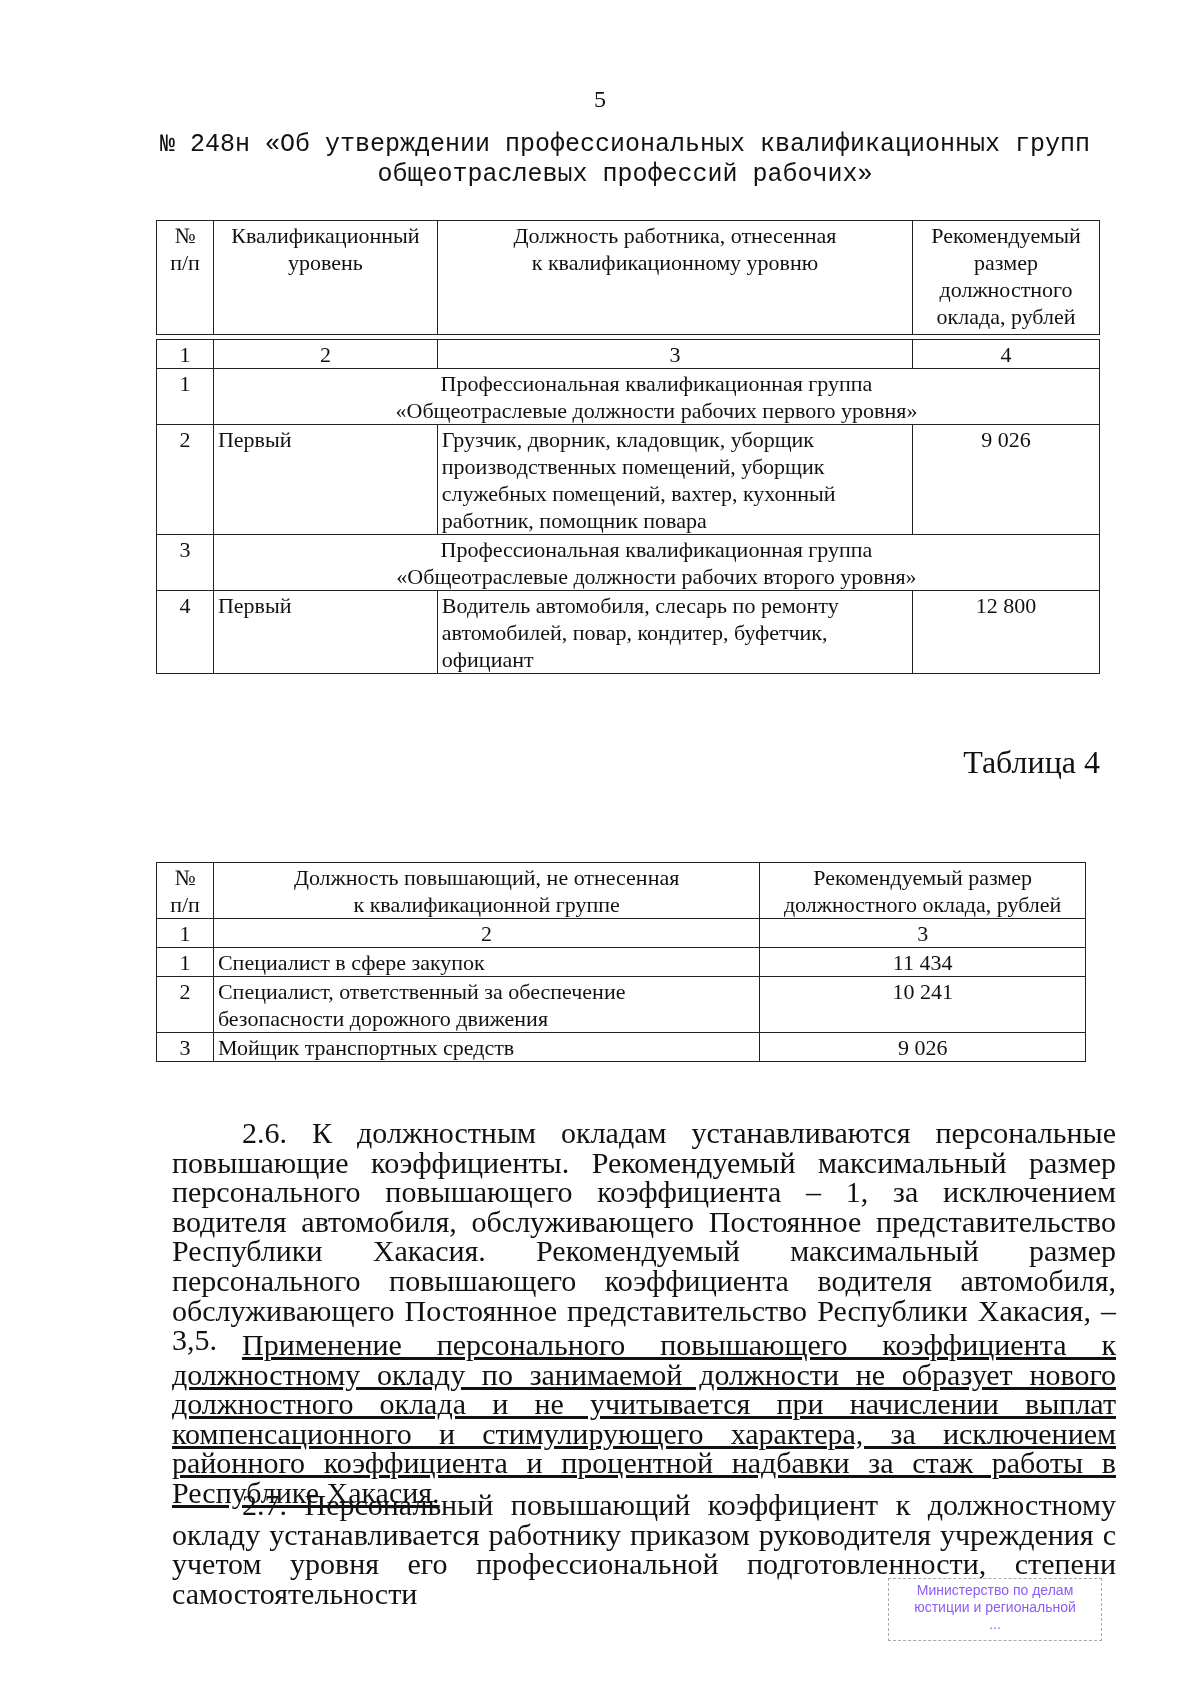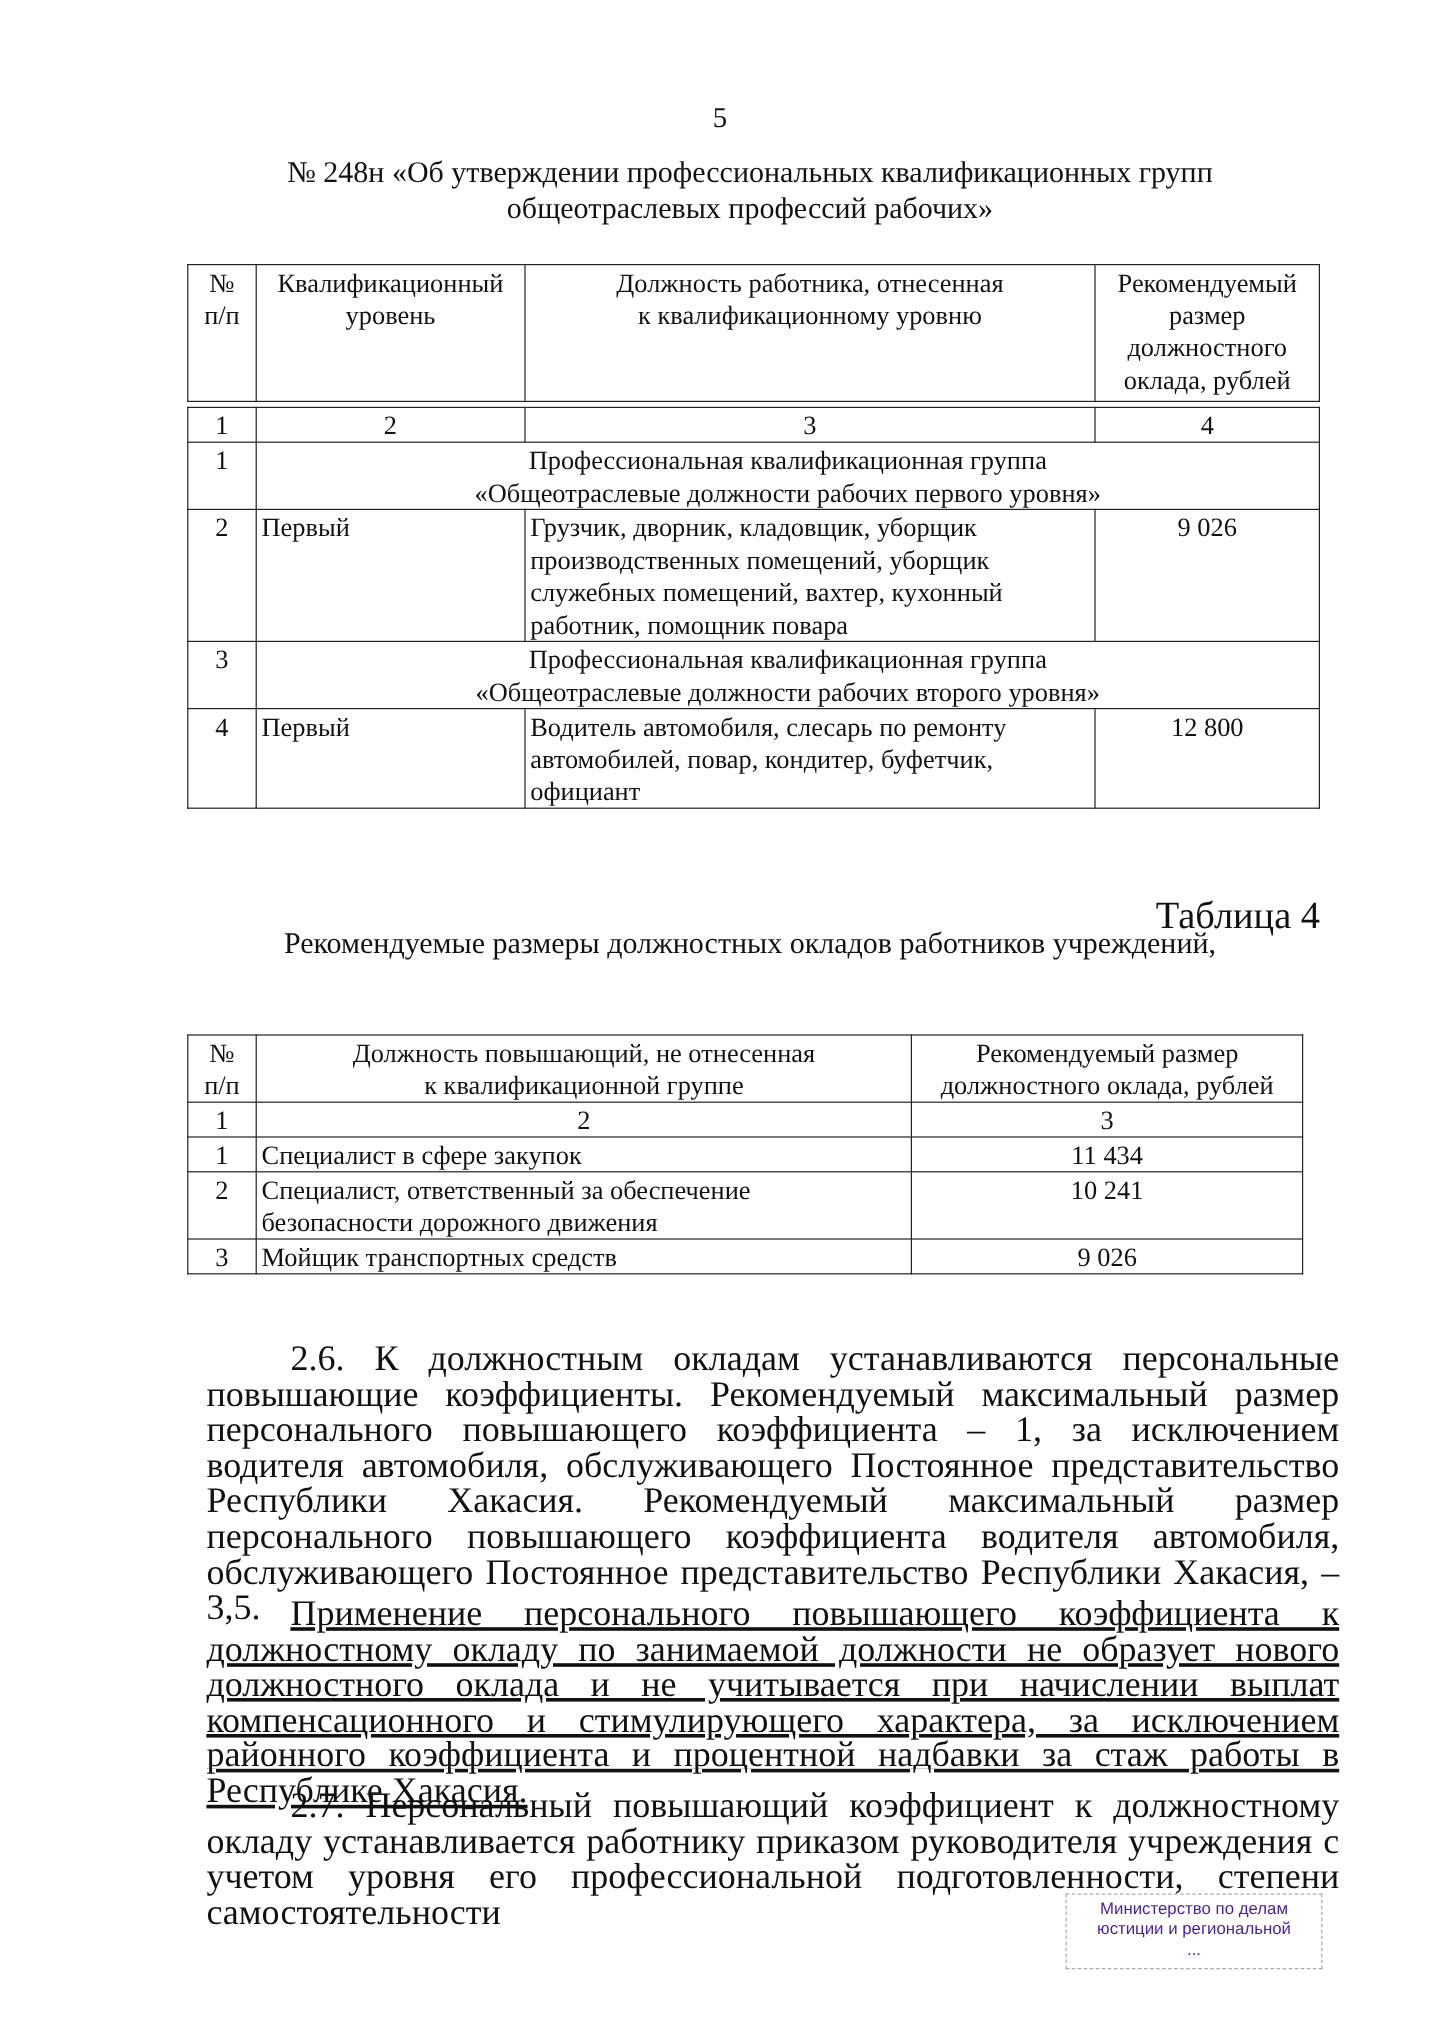--- a/index.html
+++ b/index.html
@@ -7,21 +7,21 @@
     width: 1200px; height: 1698px; position: relative; overflow: hidden;
     font-family: "Liberation Serif", "DejaVu Serif", serif;
     color: #111111;
   }
   .page-number {
     position: absolute; top: 86px; left: 0; width: 1200px;
     text-align: center; font-size: 24px;
   }
   .heading {
     position: absolute; left: 150px; width: 950px; text-align: center;
-    font-size: 25px; line-height: 30px;
+    font-size: 25px; line-height: 30px; font-family: Liberation Mono, monospace;
   }
   .heading1 { top: 130px; }
   table {
     position: absolute; border-collapse: collapse;
     font-size: 22px; line-height: 27px;
   }
   td {
     border: 1.5px solid #222; vertical-align: top; padding: 1px 4px 0 4px;
   }
   .c { text-align: center; }
@@ -44,21 +44,21 @@
     position: absolute; left: 172px; width: 944px;
     font-size: 30px; line-height: 29.6px; text-align: justify;
     text-align-last: left;
   }
   .indent { text-indent: 70px; }
   .p1 { top: 1118px; }
   .p2 { top: 1330px; text-decoration: underline; }
   .p3 { top: 1490px; }
   .stamp {
     position: absolute; top: 1578px; left: 888px; width: 212px; height: 58px;
-    border: 1px dashed #aaa; color: #4c1d95; font-size: 14px; line-height: 17px;
+    border: 1px dashed #aaa; color: #8b5cf6; font-size: 14px; line-height: 17px;
     text-align: center; font-family: "Liberation Sans", sans-serif; padding-top: 3px;
   }
 </style>
 </head>
 <body>
 
 <div class="page-number">5</div>
 
 <div class="heading heading1">
   <div>№ 248н «Об утверждении профессиональных квалификационных групп</div>
@@ -127,21 +127,20 @@
     <td>Первый</td>
     <td>Водитель автомобиля, слесарь по ремонту автомобилей, повар, кондитер, буфетчик, официант</td>
     <td class="c">12 800</td>
   </tr>
 </tbody>
   </table>
 
 <div class="table-label">Таблица 4</div>
 
 <div class="heading heading2">
-  <div>Рекомендуемые размеры должностных окладов работников учреждений,</div>
 </div>
 
 <table class="t2">
   <colgroup>
       <col class="a">
       <col class="b">
       <col class="c3">
     </colgroup>
   <tbody>
       <tr>

